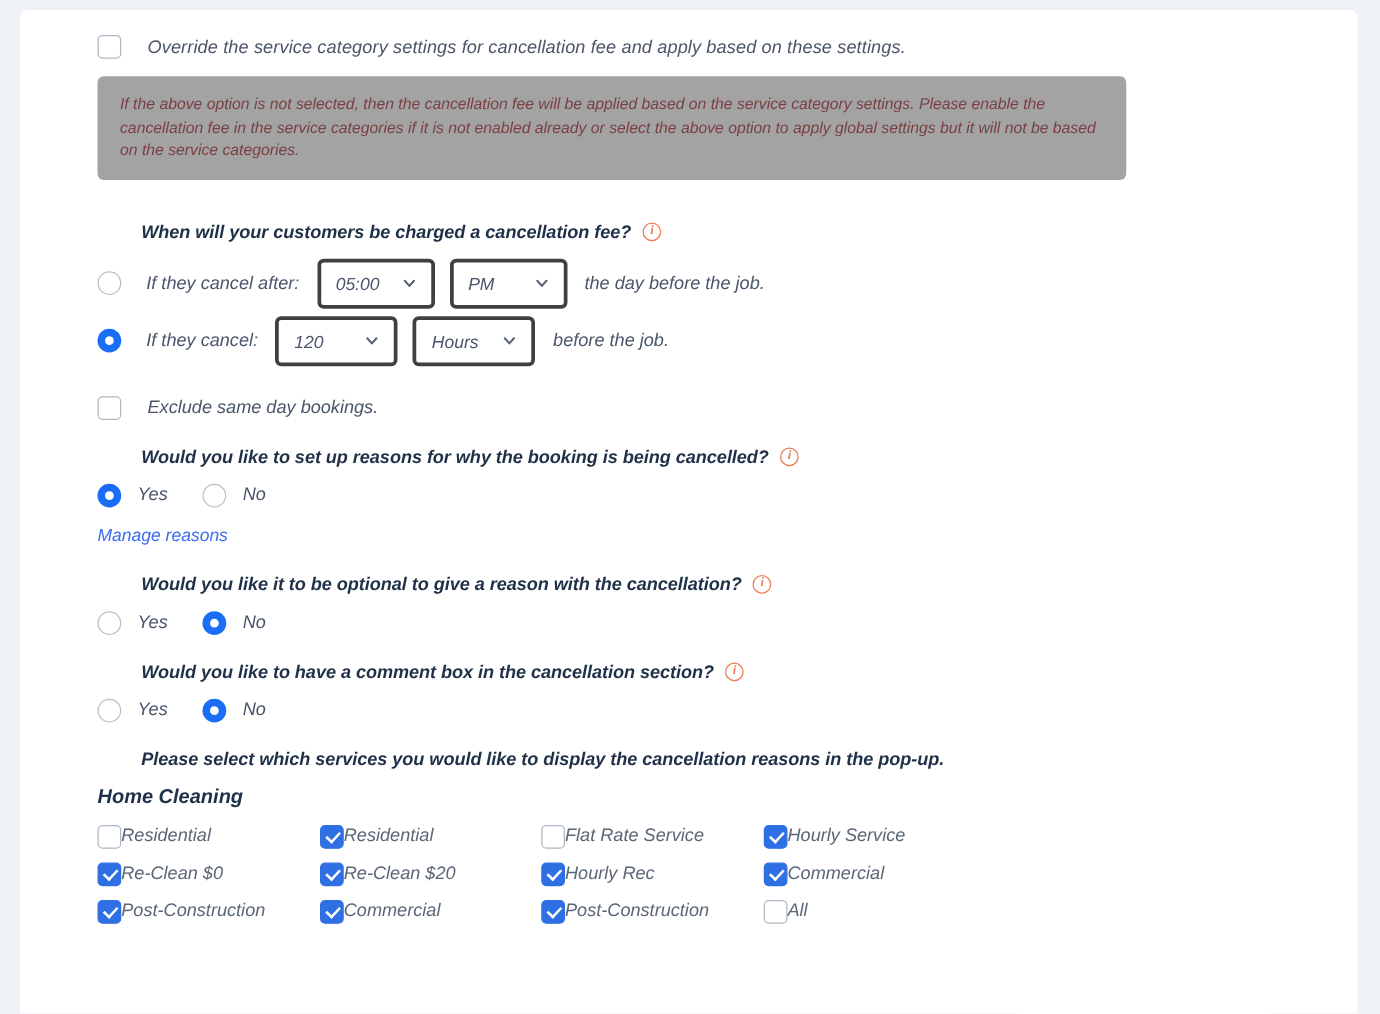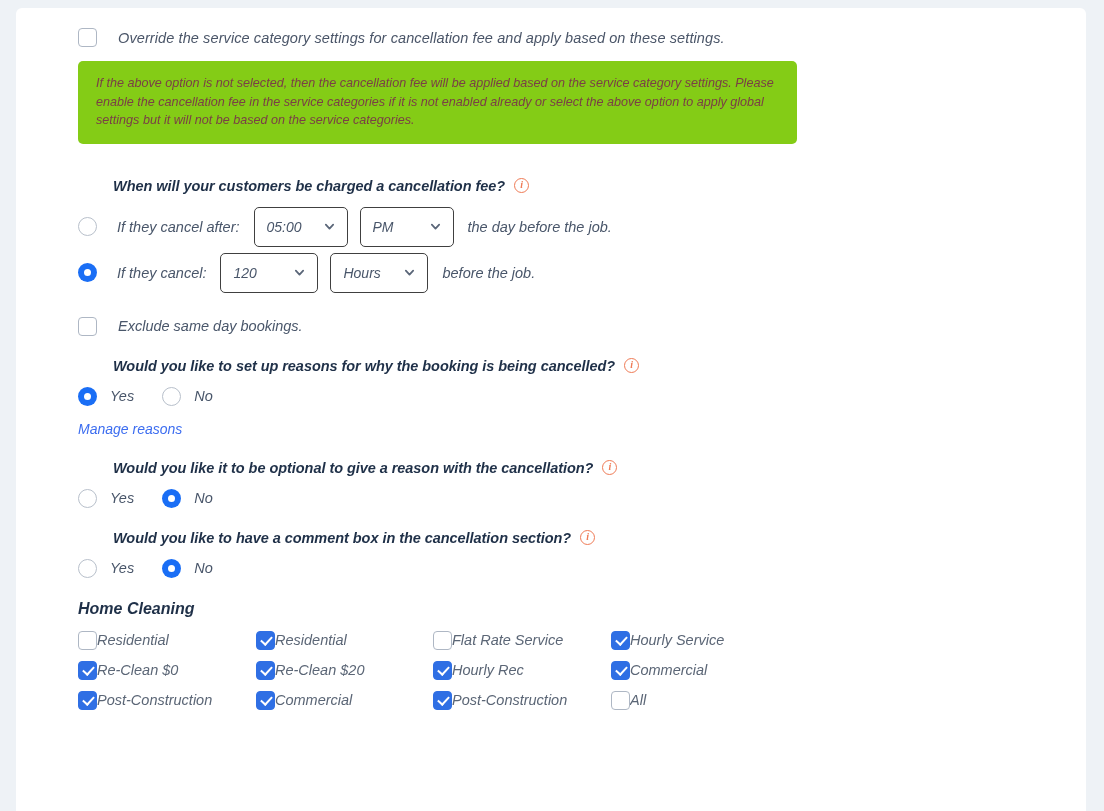--- a/index.html
+++ b/index.html
@@ -89,22 +89,22 @@
     margin-bottom: 14px;
   }
   .override-label {
     font-size: 14.5px;
     color: #4a5568;
     letter-spacing: .1px;
   }
 
   
   .alert {
-    width: 719px;
-    background: #84cc16;
+    width: 823px;
+    background: #a3a3a3;
     border-radius: 5px;
     padding: 13px 18px 14px 18px;
     margin-bottom: 34px;
   }
   .alert p {
     margin: 0;
     font-size: 12.6px;
     line-height: 18.6px;
     color: #7a4045;
   }
@@ -151,21 +151,21 @@
   }
   .opt-tail {
     font-size: 14.5px;
     color: #49566a;
     white-space: nowrap;
   }
 
   .sel {
     position: relative;
     height: 40px;
-    border: 1px solid #404040;
+    border: 3px solid #404040;
     border-radius: 5px;
     background: #fff;
     display: flex;
     align-items: center;
     padding: 0 12px;
     cursor: pointer;
   }
   .sel .sel-val {
     font-size: 14px;
     color: #49566a;
@@ -378,20 +378,23 @@
         </span>
         <span class="yn-item">
           <span class="rb checked" id="rb-comment-no"></span>
           <span class="yn-lbl">No</span>
         </span>
       </div>
 
       <div class="sp-22"></div>
 
       
+      <div class="q">
+        <span class="q-text">Please select which services you would like to display the cancellation reasons in the pop-up.</span>
+      </div>
       <div class="group-title">Home Cleaning</div>
 
       <div class="svc-grid" id="svc-grid">
           <div class="svc-item">
             <span class="cb"></span>
             <span class="svc-label">Residential</span>
           </div>
           <div class="svc-item">
             <span class="cb checked"></span>
             <span class="svc-label">Residential</span>

